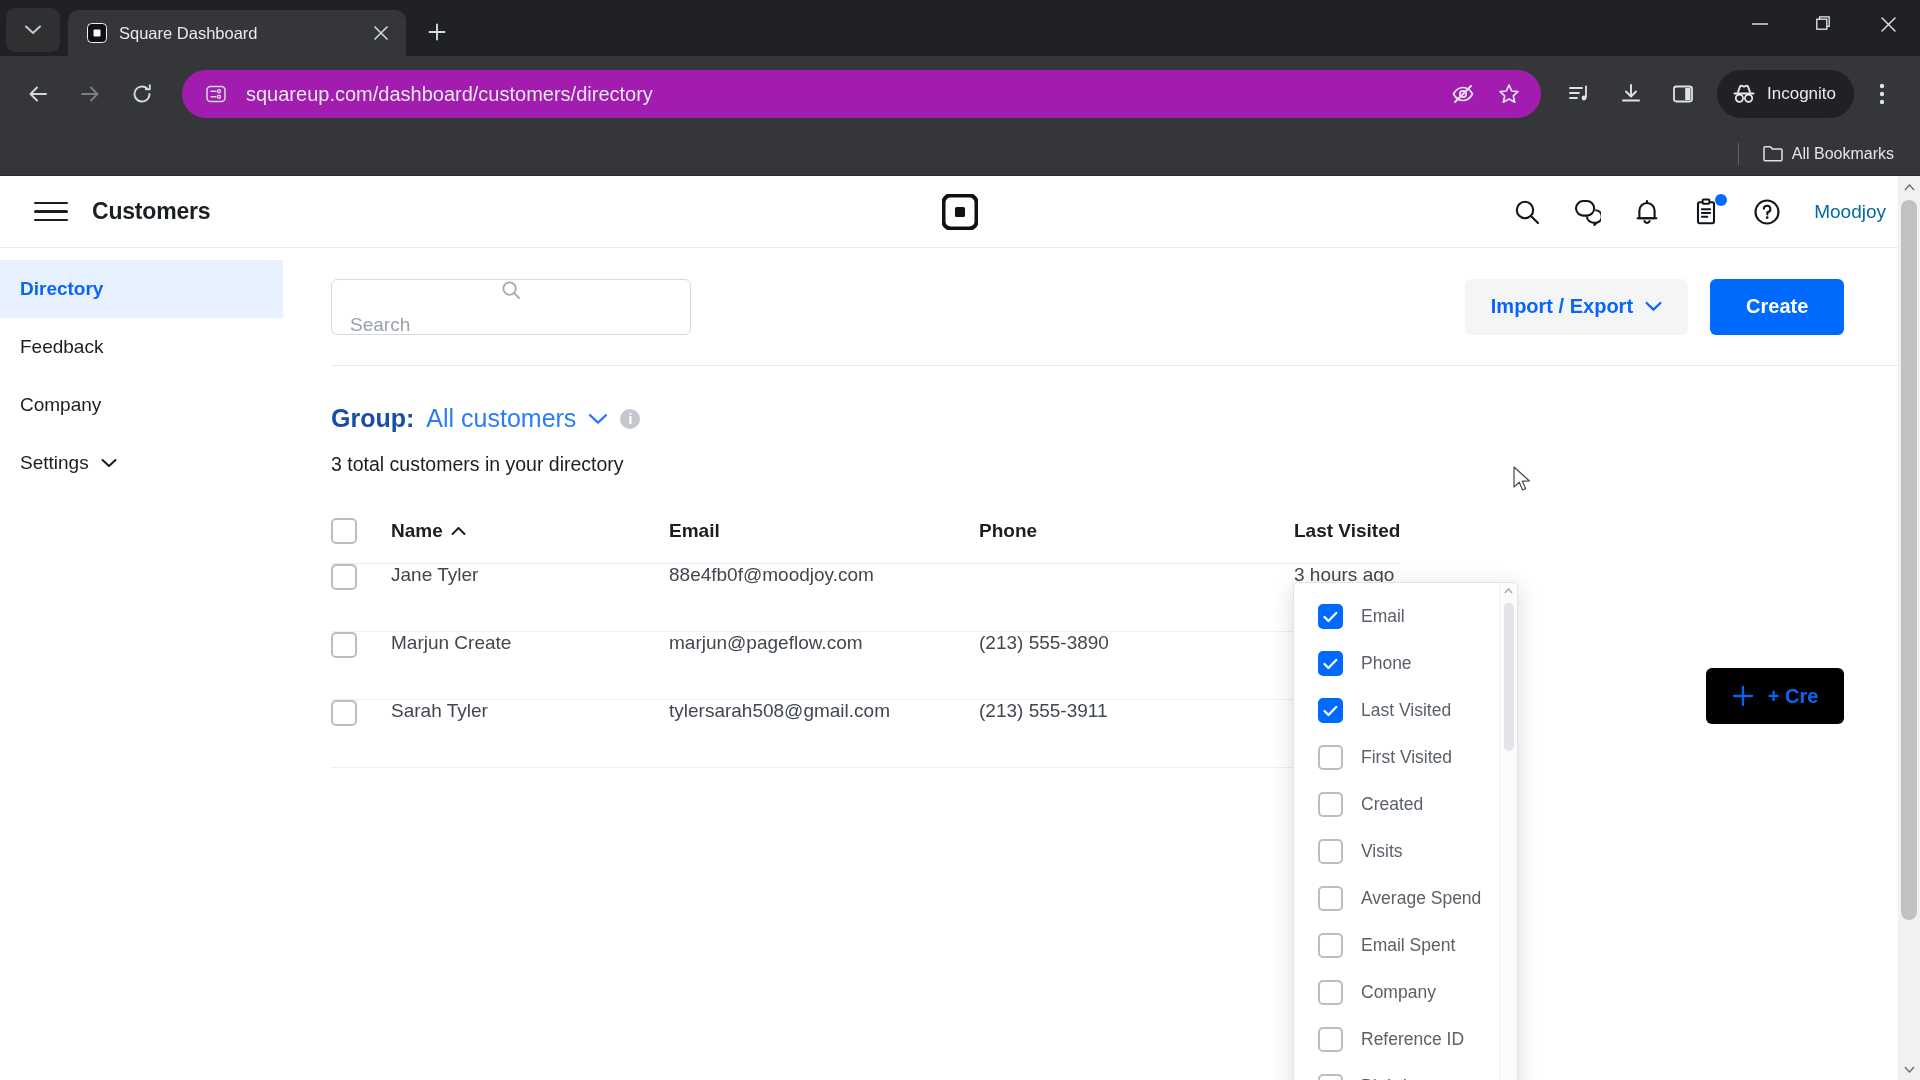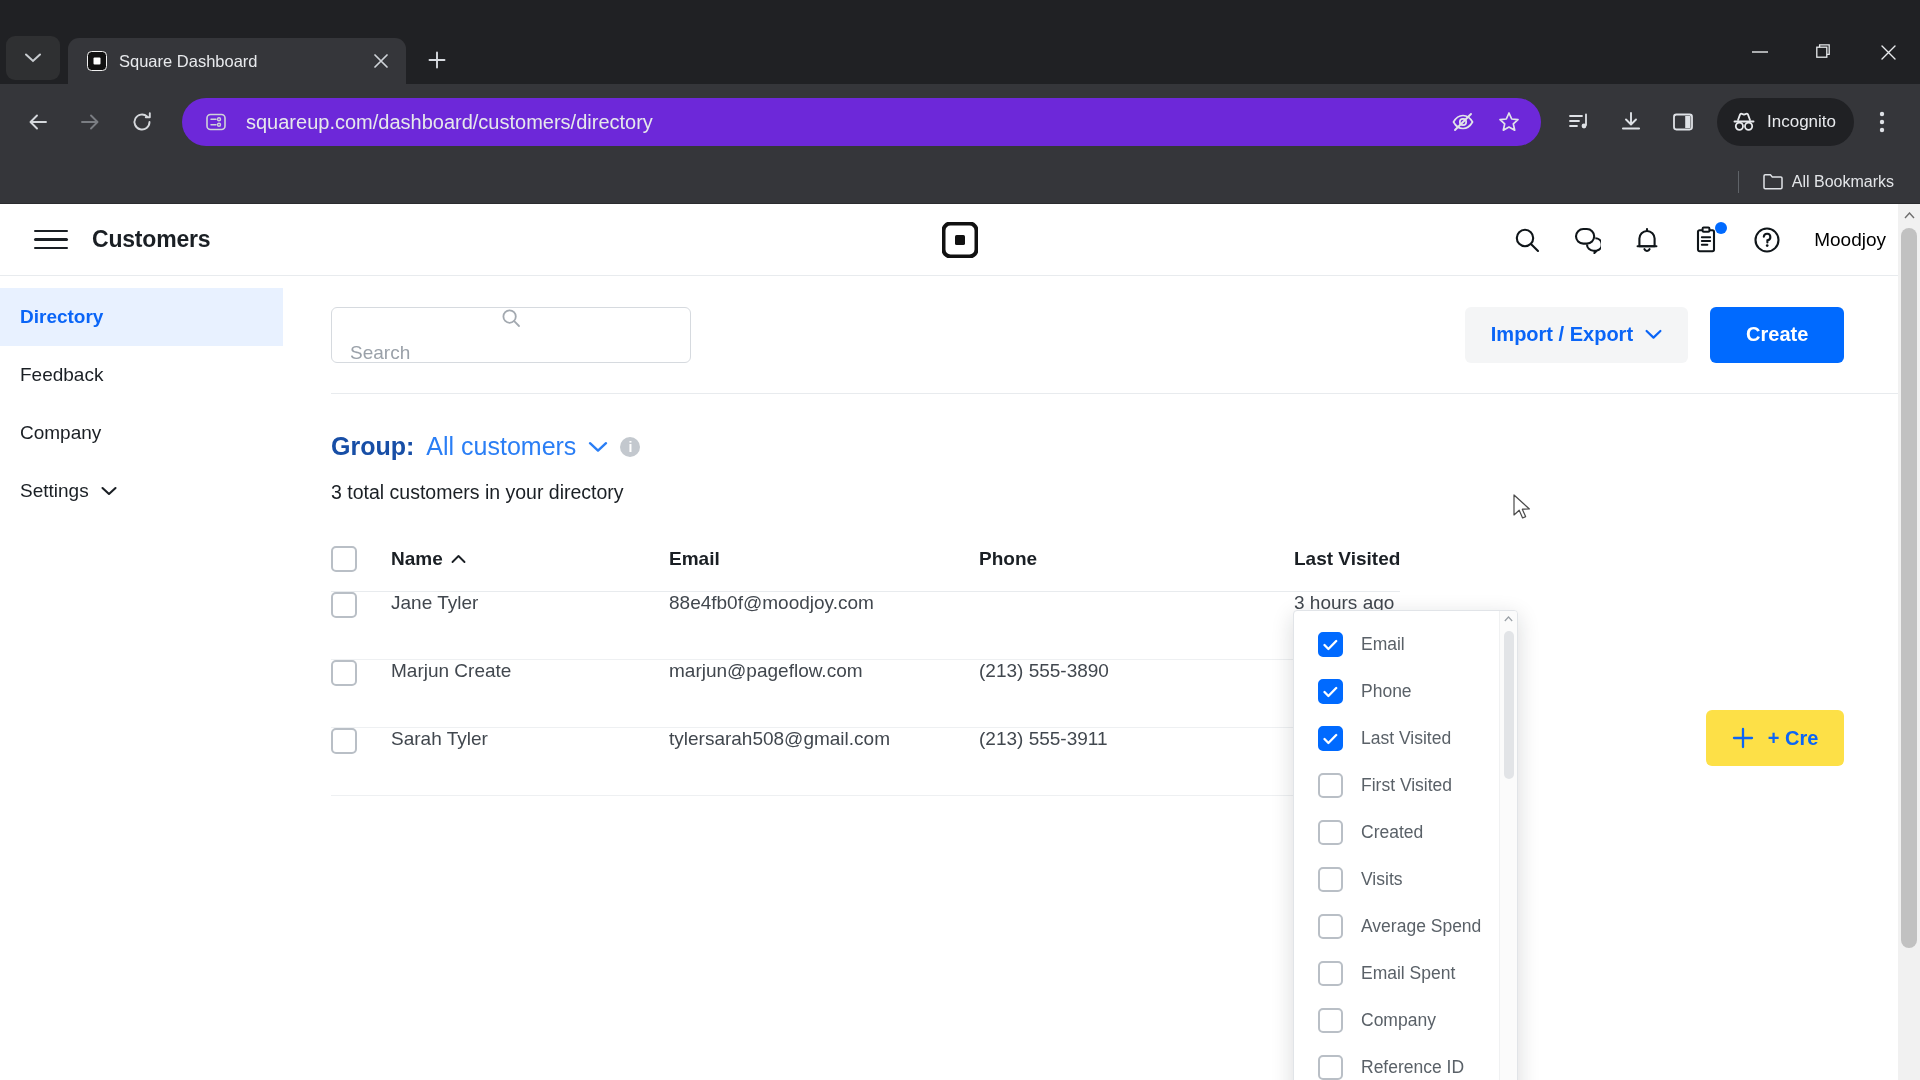--- a/index.html
+++ b/index.html
@@ -9,21 +9,20 @@
     font-family: "Liberation Sans", sans-serif;
     background: #202124;
   }
 
   
   .browser { width: 1920px; height: 1080px; position: relative; background:#202124; }
 
   .tabstrip {
     height: 56px; background: #202124; display: flex; align-items: flex-end;
     position: relative;
-    margin-top: 28px;
   }
   .tab-search-btn {
     width: 54px; height: 44px; margin-left: 6px; margin-bottom: 4px;
     background: #2f3032; border-radius: 9px;
     display: flex; align-items: center; justify-content: center;
   }
   .tab-search-btn svg { fill: #c8ccd0; }
 
   .tab {
     display: flex; align-items: center; gap: 11px;
@@ -54,21 +53,21 @@
   .toolbar {
     height: 76px; background: #35363a; display: flex; align-items: center;
     padding: 0 14px; gap: 4px;
   }
   .nav-btn { width: 48px; height: 48px; border-radius: 50%; display:flex; align-items:center; justify-content:center; }
   .nav-btn svg { stroke:#d5d8dc; }
   .nav-btn.disabled svg { stroke:#7a7d82; }
 
   .omnibox {
     flex: 1 1 auto; height: 48px; margin: 0 10px 0 12px;
-    background: #6d28d9; border-radius: 24px;
+    background: #a21caf; border-radius: 24px;
     display: flex; align-items: center; padding: 0 16px 0 18px; gap: 14px;
   }
   .omnibox-url { flex:1 1 auto; color:#e6e8eb; font-size: 20px; white-space:nowrap; overflow:hidden; text-overflow:ellipsis;}
   .omni-icon { display:flex; align-items:center; justify-content:center; width:32px; height:32px; flex:0 0 auto; }
 
   .tb-icon { width: 48px; height: 48px; border-radius: 50%; display:flex; align-items:center; justify-content:center; flex:0 0 auto;}
   .incognito-pill {
     height: 48px; border-radius: 24px; background: #202124; display:flex; align-items:center;
     gap: 10px; padding: 0 18px 0 14px; margin-left: 6px;
   }
@@ -96,21 +95,21 @@
   .hamburger { width: 42px; height: 42px; display:flex; flex-direction:column; justify-content:center; gap:6px; padding: 0 4px;}
   .hamburger i { display:block; height:2.4px; background:#1a1f24; border-radius:2px; }
   .app-title { font-size: 23px; font-weight: 700; color:#1a1f24; margin-left: 20px; letter-spacing:-0.2px;}
   .sq-logo {
     position:absolute; left: 50%; transform: translateX(-50%);
     width: 36px; height: 36px;
   }
   .header-right { margin-left:auto; display:flex; align-items:center; gap: 26px; }
   .hdr-icon { width: 34px; height: 34px; display:flex; align-items:center; justify-content:center; position:relative; }
   .badge-dot { position:absolute; top:-1px; right:-3px; width:12px; height:12px; border-radius:50%; background:#006aff; }
-  .user-name { font-size: 19px; color:#000000; font-weight: 400; margin-left: 4px; }
+  .user-name { font-size: 19px; color:#0369a1; font-weight: 400; margin-left: 4px; }
 
   .body-wrap { display:flex; height: 832px; position:relative; }
 
   .sidebar { width: 283px; flex: 0 0 283px; padding-top: 12px; background:#fff; }
   .side-item {
     height: 58px; display:flex; align-items:center; padding-left: 20px;
     font-size: 19px; color:#1a1f24; gap: 8px;
   }
   .side-item.active { background:#e8f1ff; color:#0a65f7; font-weight:700; }
 
@@ -142,22 +141,22 @@
     padding: 0 36px; color:#fff; font-size: 20px; font-weight: 700;
   }
 
   .group-row { padding-top: 38px; display:flex; align-items:center; gap: 12px; }
   .group-label { font-size: 25px; font-weight: 700; color:#174ea6; }
   .group-value { font-size: 25px; color:#2a7ef5; font-weight:400; }
   .info-icon { width:20px; height:20px; border-radius:50%; background:#c3c8ce; color:#fff; font-size:14px; display:flex; align-items:center; justify-content:center; font-weight:700;}
   .subcount { font-size: 19.5px; color:#1a1f24; margin-top: 20px; }
 
   .create-group-btn {
-    position: absolute; right: 116px; top: 434px;
-    height: 56px; background:#fde047; border-radius:6px; display:flex; align-items:center;
+    position: absolute; right: 116px; top: 420px;
+    height: 56px; background:#000000; border-radius:6px; display:flex; align-items:center;
     gap: 14px; padding: 0 26px; color:#0a65f7; font-size: 20px; font-weight:700; white-space:nowrap;
   }
 
   .table { margin-top: 36px; margin-right: 560px; }
   .thead {
     display:flex; align-items:center; height: 52px; border-bottom: 1px solid #e8ebee;
     padding-bottom: 14px;
   }
   .trow {
     display:flex; align-items:flex-start; height: 68px; border-bottom: 1px solid #eef0f2;

